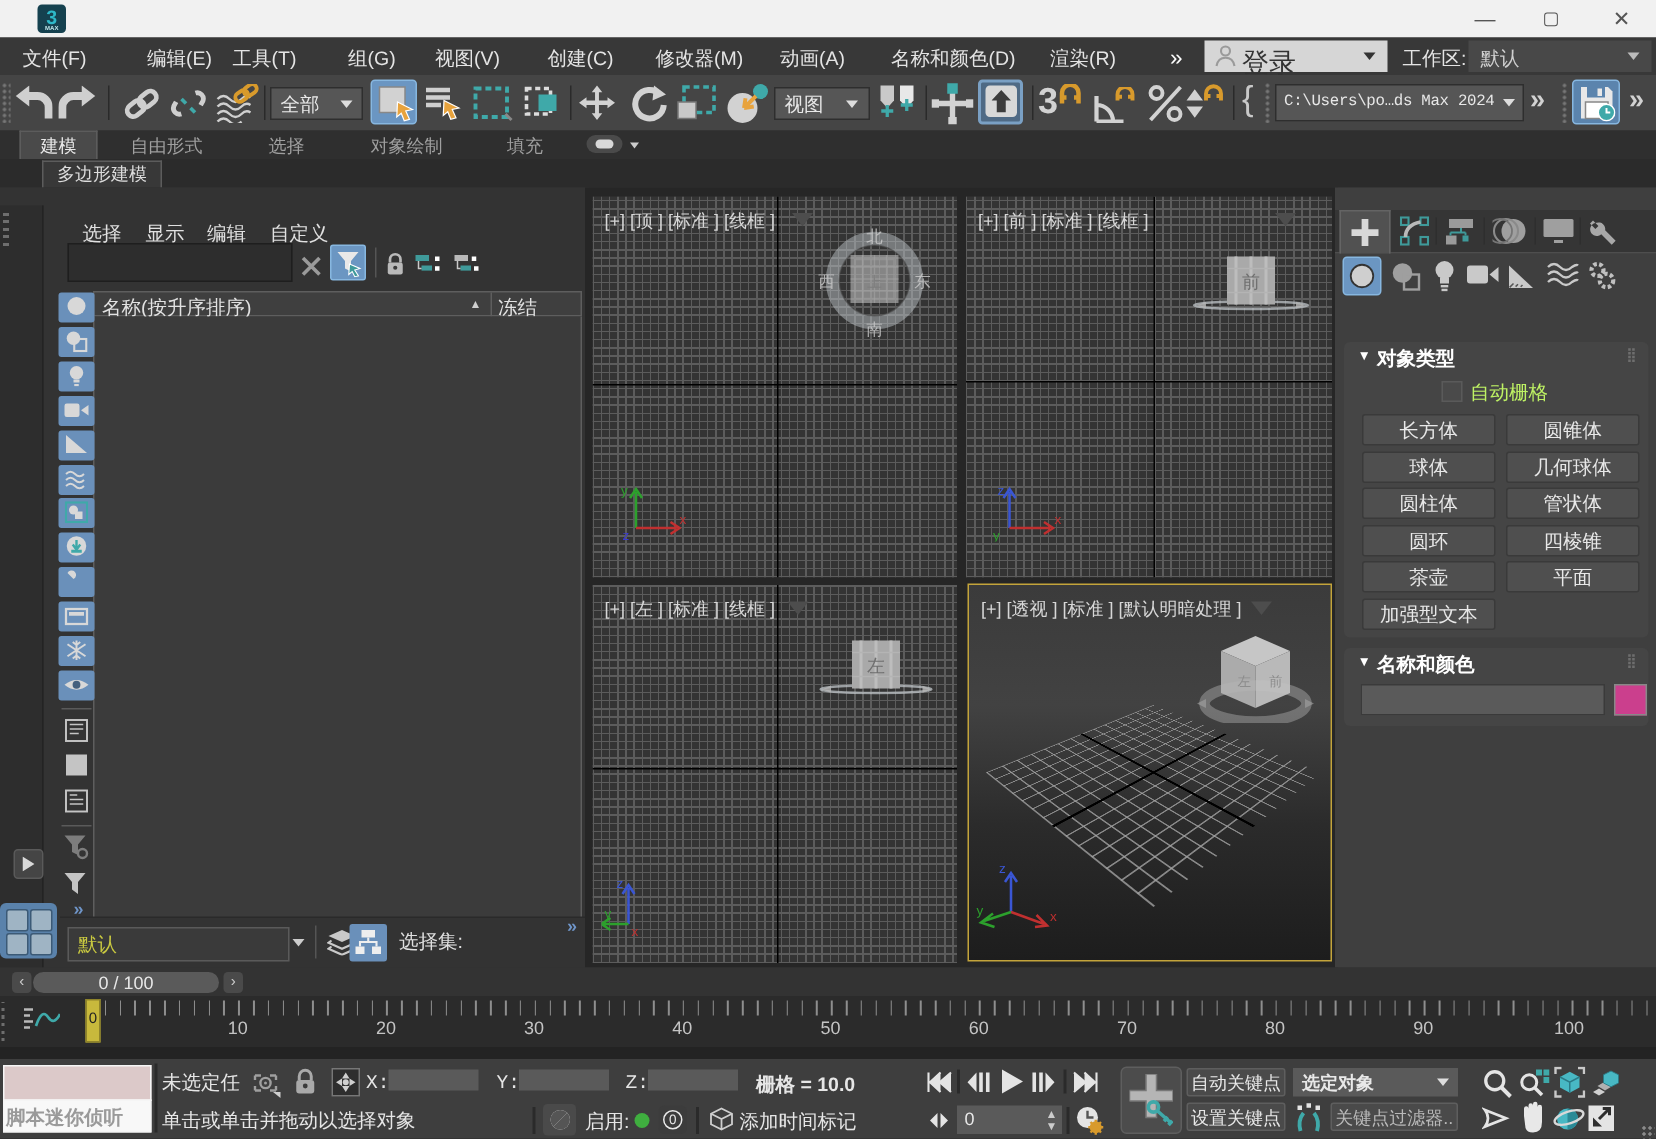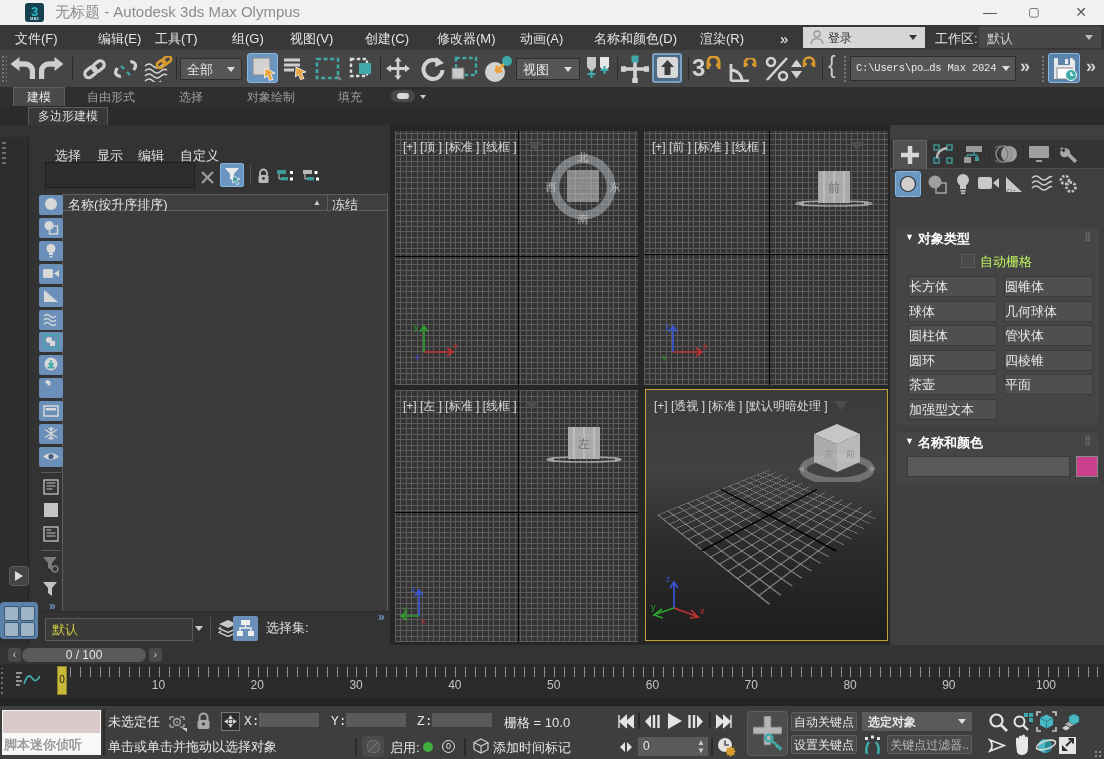--- a/index.html
+++ b/index.html
@@ -10,21 +10,21 @@
 
 #titlebar{left:0;top:0;width:1104px;height:25px;background:#f1f1f1;}
 #maxicon{left:25px;top:3px;width:19px;height:19px;border-radius:3px;
   background:#15414f;color:#2eb9c9;font-weight:bold;font-size:13px;text-align:center;line-height:17px;}
 #maxicon i{position:absolute;left:0;right:0;bottom:1px;font-style:normal;font-size:4px;color:#bfe6ea;line-height:4px;letter-spacing:0;}
 #title{left:55px;top:3px;font-size:15px;color:#8c8c8c;}
 .winbtn{position:absolute;top:0;width:14px;height:25px;color:#555;font-size:14px;text-align:center;line-height:24px;}
 
 #menubar{left:0;top:25px;width:1104px;height:25px;background:#383838;}
 .mi{position:absolute;top:5px;font-size:13px;color:#e4e4e4;}
-#login{left:803px;top:2px;width:122px;height:21px;background:#d6d6d6;color:#333;font-size:12px;}
+#login{left:803px;top:2px;width:122px;height:21px;background:#d6d6d6;color:#333;font-size:18px;}
 #wsdrop{left:979px;top:2px;width:122px;height:21px;background:#484848;color:#cfcfcf;font-size:13px;}
 
 #toolbar{left:0;top:50px;width:1104px;height:37px;background:#454545;}
 .tsep{position:absolute;top:7px;width:1px;height:23px;background:#2a2a2a;}
 .drop{position:absolute;background:#565656;border:1px solid #2e2e2e;color:#e8e8e8;font-size:13px;}
 .dar{position:absolute;width:0;height:0;border-left:4px solid transparent;border-right:4px solid transparent;border-top:5px solid #ddd;}
 .hlbtn{position:absolute;background:#6b96c2;border:1px solid #87b7e0;border-radius:3px;box-sizing:border-box;}
 
 #rtabs{left:0;top:87px;width:1104px;height:19px;background:#2f2f2f;}
 #rtab-sel{left:13px;top:0px;width:52px;height:19px;background:#4a4a4a;border:1px solid #5c5c5c;border-bottom:none;box-sizing:border-box;
@@ -54,21 +54,21 @@
  background-image:
   repeating-linear-gradient(90deg,#5c5c5c 0 1px,transparent 1px 5.45px),
   repeating-linear-gradient(0deg,#5c5c5c 0 1px,transparent 1px 5.45px);}
 .axh{position:absolute;height:1px;background:#000;left:0;right:0;}
 .axv{position:absolute;width:1px;background:#000;top:0;bottom:0;}
 .vplabel{position:absolute;left:8px;top:8px;font-size:12px;color:#d7d7d7;}
 .vptri{position:absolute;width:0;height:0;border-left:7px solid transparent;border-right:7px solid transparent;border-top:9px solid #4d4d4d;}
 
 #cmd{left:890px;top:125px;width:214px;height:520px;background:#3f3f3f;}
 .cbtn{position:absolute;width:89px;height:21px;background:#4f4f4f;border:1px solid #3a3a3a;border-radius:2px;
- color:#e8e8e8;font-size:13px;line-height:20px;box-sizing:border-box;}
+ color:#e8e8e8;font-size:13px;text-align:center;line-height:20px;box-sizing:border-box;}
 .roll{position:absolute;background:#454545;border-radius:4px;}
 .rollhead{position:absolute;left:0;top:0;right:0;height:20px;color:#fff;font-weight:bold;font-size:13px;}
 
 #timeline{left:0;top:645px;width:1104px;height:19px;background:#333;}
 #tslider{left:22px;top:3px;width:124px;height:14px;background:#5a5a5a;border-radius:7px;color:#e8e8e8;font-size:12px;text-align:center;line-height:14px;}
 .tlarr{position:absolute;top:3px;width:13px;height:14px;background:#4a4a4a;border-radius:3px;color:#ccc;font-size:10px;text-align:center;line-height:13px;}
 #trackbar{left:0;top:664px;width:1104px;height:34px;background:#2b2b2b;}
 #ticks{position:absolute;left:55px;top:3px;right:0;height:10px;
  background-image:repeating-linear-gradient(90deg,#8e8e8e 0 1px,transparent 1px 9.88px);background-position:5px 0;}
 .tnum{position:absolute;top:14px;font-size:12px;color:#c4c4c4;}
@@ -80,21 +80,20 @@
 .sfield{position:absolute;background:#5a5a5a;height:14px;}
 .stext{position:absolute;color:#e6e6e6;font-size:13px;}
 .sep2{position:absolute;width:2px;background:#2a2a2a;}
 svg{display:block;}
 .cbtn2{background:#4a4a4a;border:1px solid #5e5e5e;border-radius:2px;color:#e8e8e8;font-size:12px;text-align:center;line-height:18px;box-sizing:border-box;}
 </style>
 </head>
 <body>
 <div class="abs" id="titlebar">
   <div class="abs" id="maxicon">3<i>MAX</i></div>
-  <div class="t" id="title">无标题 - Autodesk 3ds Max Olympus</div>
   <div class="winbtn" style="left:983px;">—</div>
   <div class="winbtn" style="left:1027px;font-size:12px;">▢</div>
   <div class="winbtn" style="left:1074px;">✕</div>
 </div>
 
 <div class="abs" id="menubar">
   <span class="mi" style="left:15px;">文件(F)</span>
   <span class="mi" style="left:98px;">编辑(E)</span>
   <span class="mi" style="left:155px;">工具(T)</span>
   <span class="mi" style="left:232px;">组(G)</span>
@@ -719,21 +718,21 @@
       <path d="M7.5 1 L10 5 H5 z M7.5 14 L10 10 H5 z M1 7.5 L5 5 V10 z M14 7.5 L10 5 V10 z" fill="#cfcfcf"></path>
         <circle cx="7.5" cy="7.5" r="2" fill="#cfcfcf"></circle>
       </svg>
   </div>
   <span class="stext" style="left:244px;top:8px;font-family:'Liberation Mono',monospace;">X:</span>
   <div class="sfield" style="left:259px;top:7px;width:60px;"></div>
   <span class="stext" style="left:331px;top:8px;font-family:'Liberation Mono',monospace;">Y:</span>
   <div class="sfield" style="left:346px;top:7px;width:60px;"></div>
   <span class="stext" style="left:417px;top:8px;font-family:'Liberation Mono',monospace;">Z:</span>
   <div class="sfield" style="left:432px;top:7px;width:60px;"></div>
-  <span class="stext" style="left:504px;top:8px;">栅格 = 10.0</span>
+  <span class="stext" style="left:504px;top:8px;font-weight:bold;">栅格 = 10.0</span>
   <div class="abs" style="left:108px;top:31px;width:185px;height:18px;overflow:hidden;">
       <span class="stext" style="left:0;top:1px;">单击或单击并拖动以选择对象</span>
     </div>
   <div class="sep2" style="left:355px;top:32px;height:18px;"></div>
   <div class="abs" style="left:362px;top:30px;width:22px;height:21px;background:#4a4a4a;border-radius:3px;">
     <svg style="position:absolute;left:3.5px;top:3px;" width="15" height="15" viewBox="0 0 15 15">
       <circle cx="7.5" cy="7.5" r="6.5" fill="#e8e8e8"></circle>
         <path d="M7.5 1 A6.5 6.5 0 0 1 7.5 14 z" fill="#555" transform="rotate(45 7.5 7.5)"></path>
         <path d="M7.5 1 A6.5 6.5 0 0 1 7.5 14 z" fill="#555" transform="rotate(225 7.5 7.5)"></path>
       </svg>

